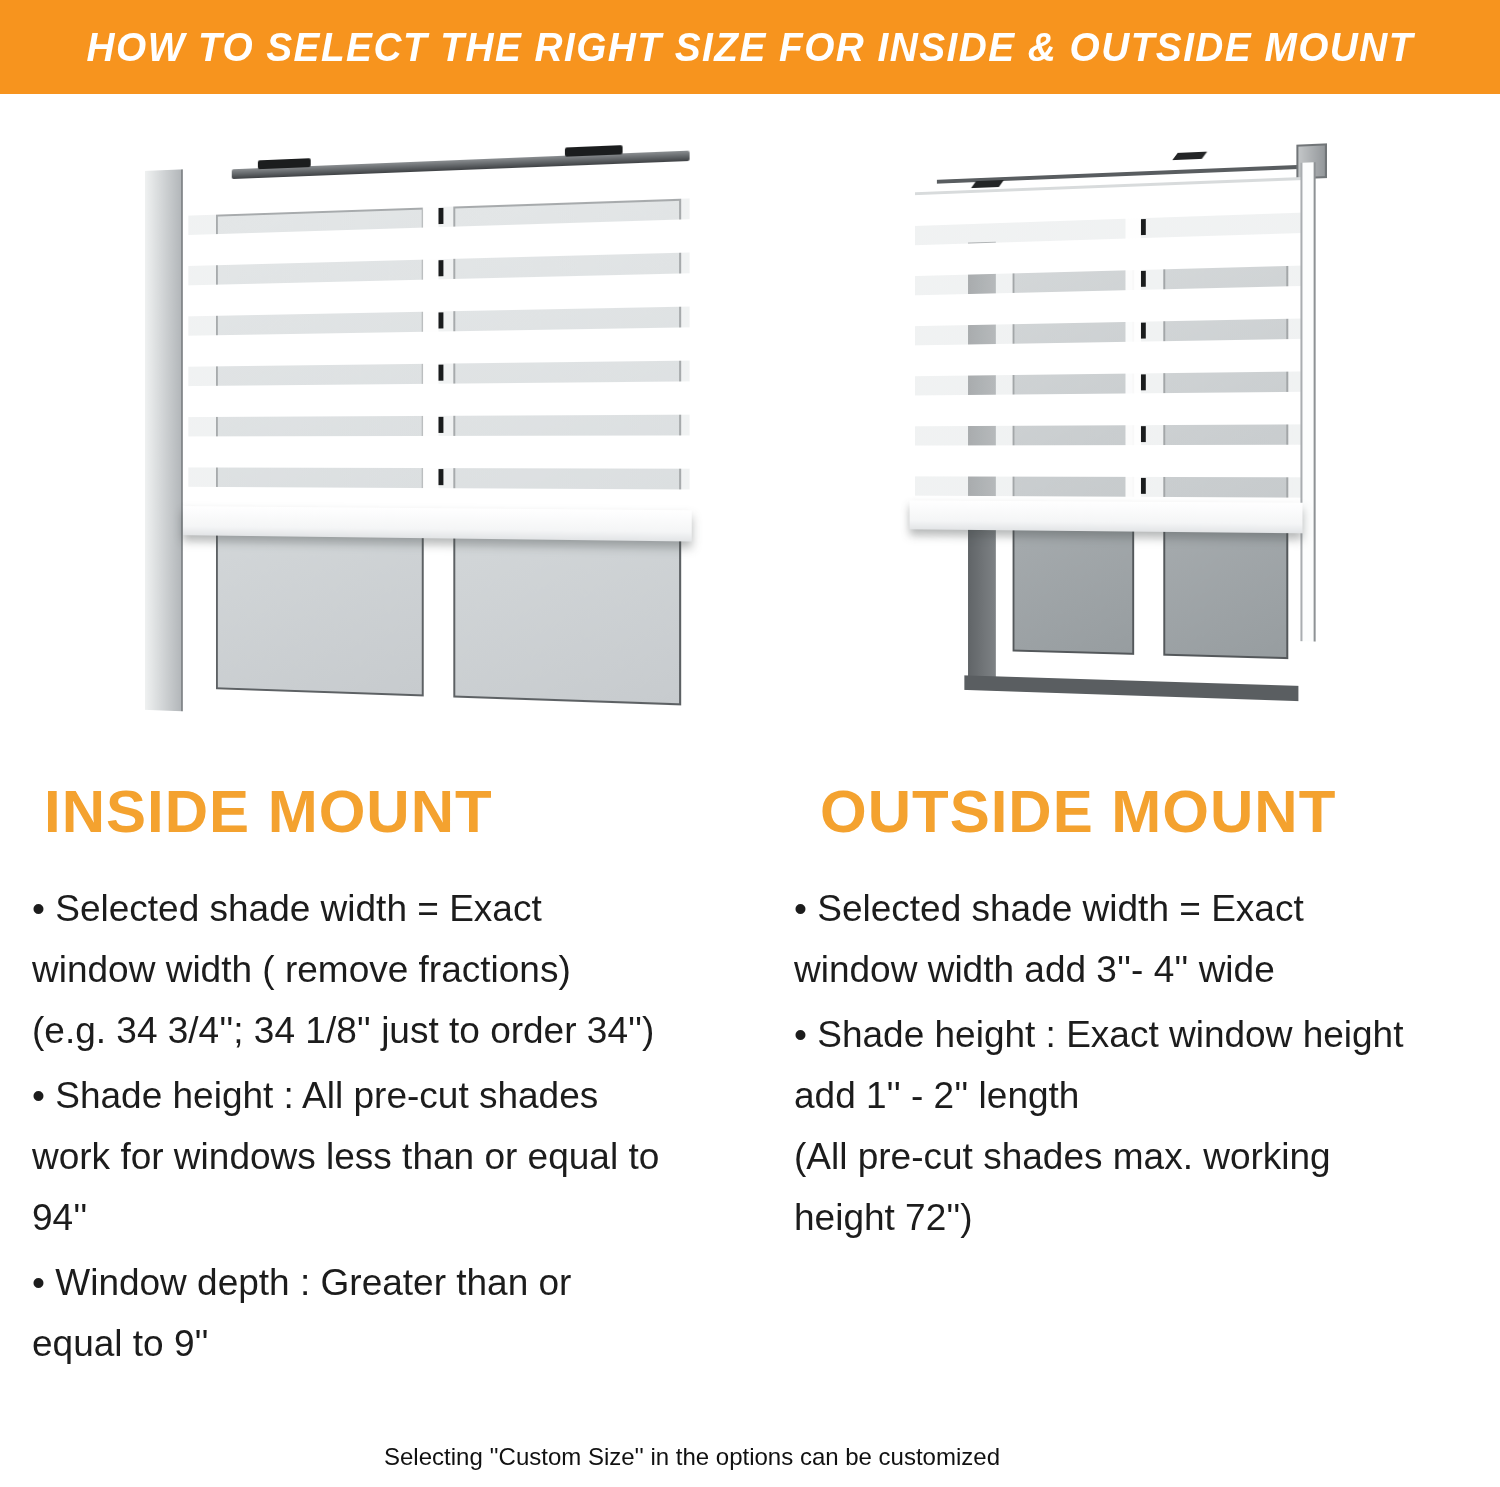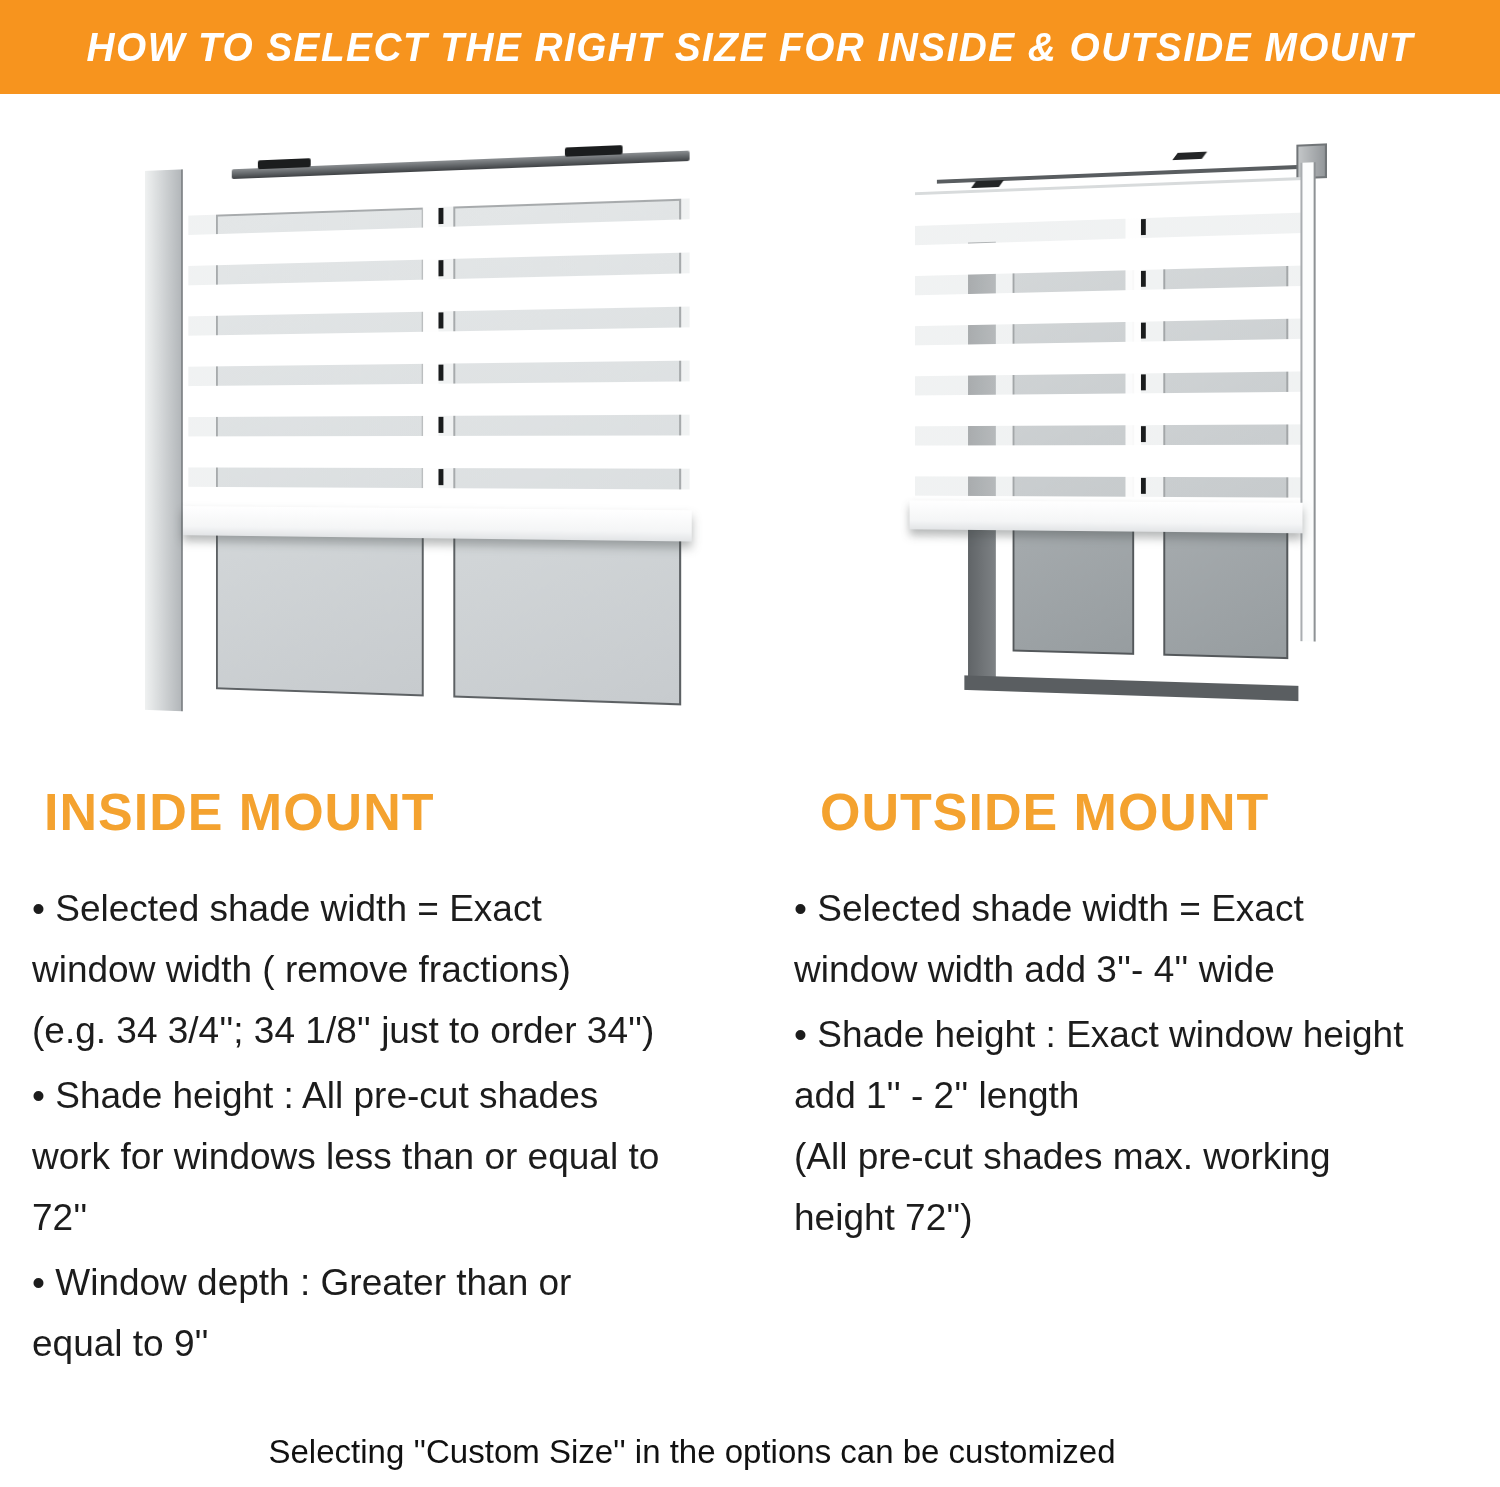--- a/index.html
+++ b/index.html
@@ -60,30 +60,30 @@
   .of-railv { left:408px; top:28px; width:15px; height:470px; background:#fcfdfd;
               border-left:2px solid #a9adb0; border-right:2px solid #8e9295; }
   .of-blind { left:6px; width:402px; top:42px; height:350px; border-top:3px solid #d8dbdc; }
   .of-blind .seam { left:58%; }
 
   
   .content { position:relative; width:1500px; height:580px; }
   .col { position:absolute; top:0; }
   .col-left  { left:28px;  width:720px; }
   .col-right { left:790px; width:680px; }
-  .mount-heading { color:#F4A22F; font-size:52px; font-weight:bold;
+  .mount-heading { color:#F4A22F; font-size:60px; font-weight:bold;
                    letter-spacing:1px; line-height:64px; margin:26px 0 34px; }
   .col-left  .mount-heading { margin-left:16px; }
   .col-right .mount-heading { margin-left:30px; }
   .bullet { font-size:37px; line-height:61px; color:#1C1C1C;
             white-space:pre-line; margin:4px; }
 
   
   .footnote { position:absolute; left:0; bottom:16px; width:1384px;
-              text-align:center; font-size:33px; color:#111111; }
+              text-align:center; font-size:24px; color:#111111; }
 </style>
 </head>
 <body>
 
 <div class="banner">
   <div class="banner-title">HOW TO SELECT THE RIGHT SIZE FOR INSIDE &amp; OUTSIDE MOUNT</div>
 </div>
 
 <div class="figures">
 
@@ -125,21 +125,21 @@
 
 <div class="content">
   <div class="col col-left">
     <h2 class="mount-heading">INSIDE MOUNT</h2>
     <div>
         <p class="bullet">• Selected shade width = Exact
 window width ( remove fractions)
 (e.g. 34 3/4''; 34 1/8'' just to order 34'')</p>
         <p class="bullet">• Shade height : All pre-cut shades
 work for windows less than or equal to
-72''</p>
+94''</p>
         <p class="bullet">• Window depth : Greater than or
 equal to 9''</p>
       </div>
   </div>
   <div class="col col-right">
     <h2 class="mount-heading">OUTSIDE MOUNT</h2>
     <div>
         <p class="bullet">• Selected shade width = Exact
 window width add 3''- 4'' wide</p>
         <p class="bullet">• Shade height : Exact window height

